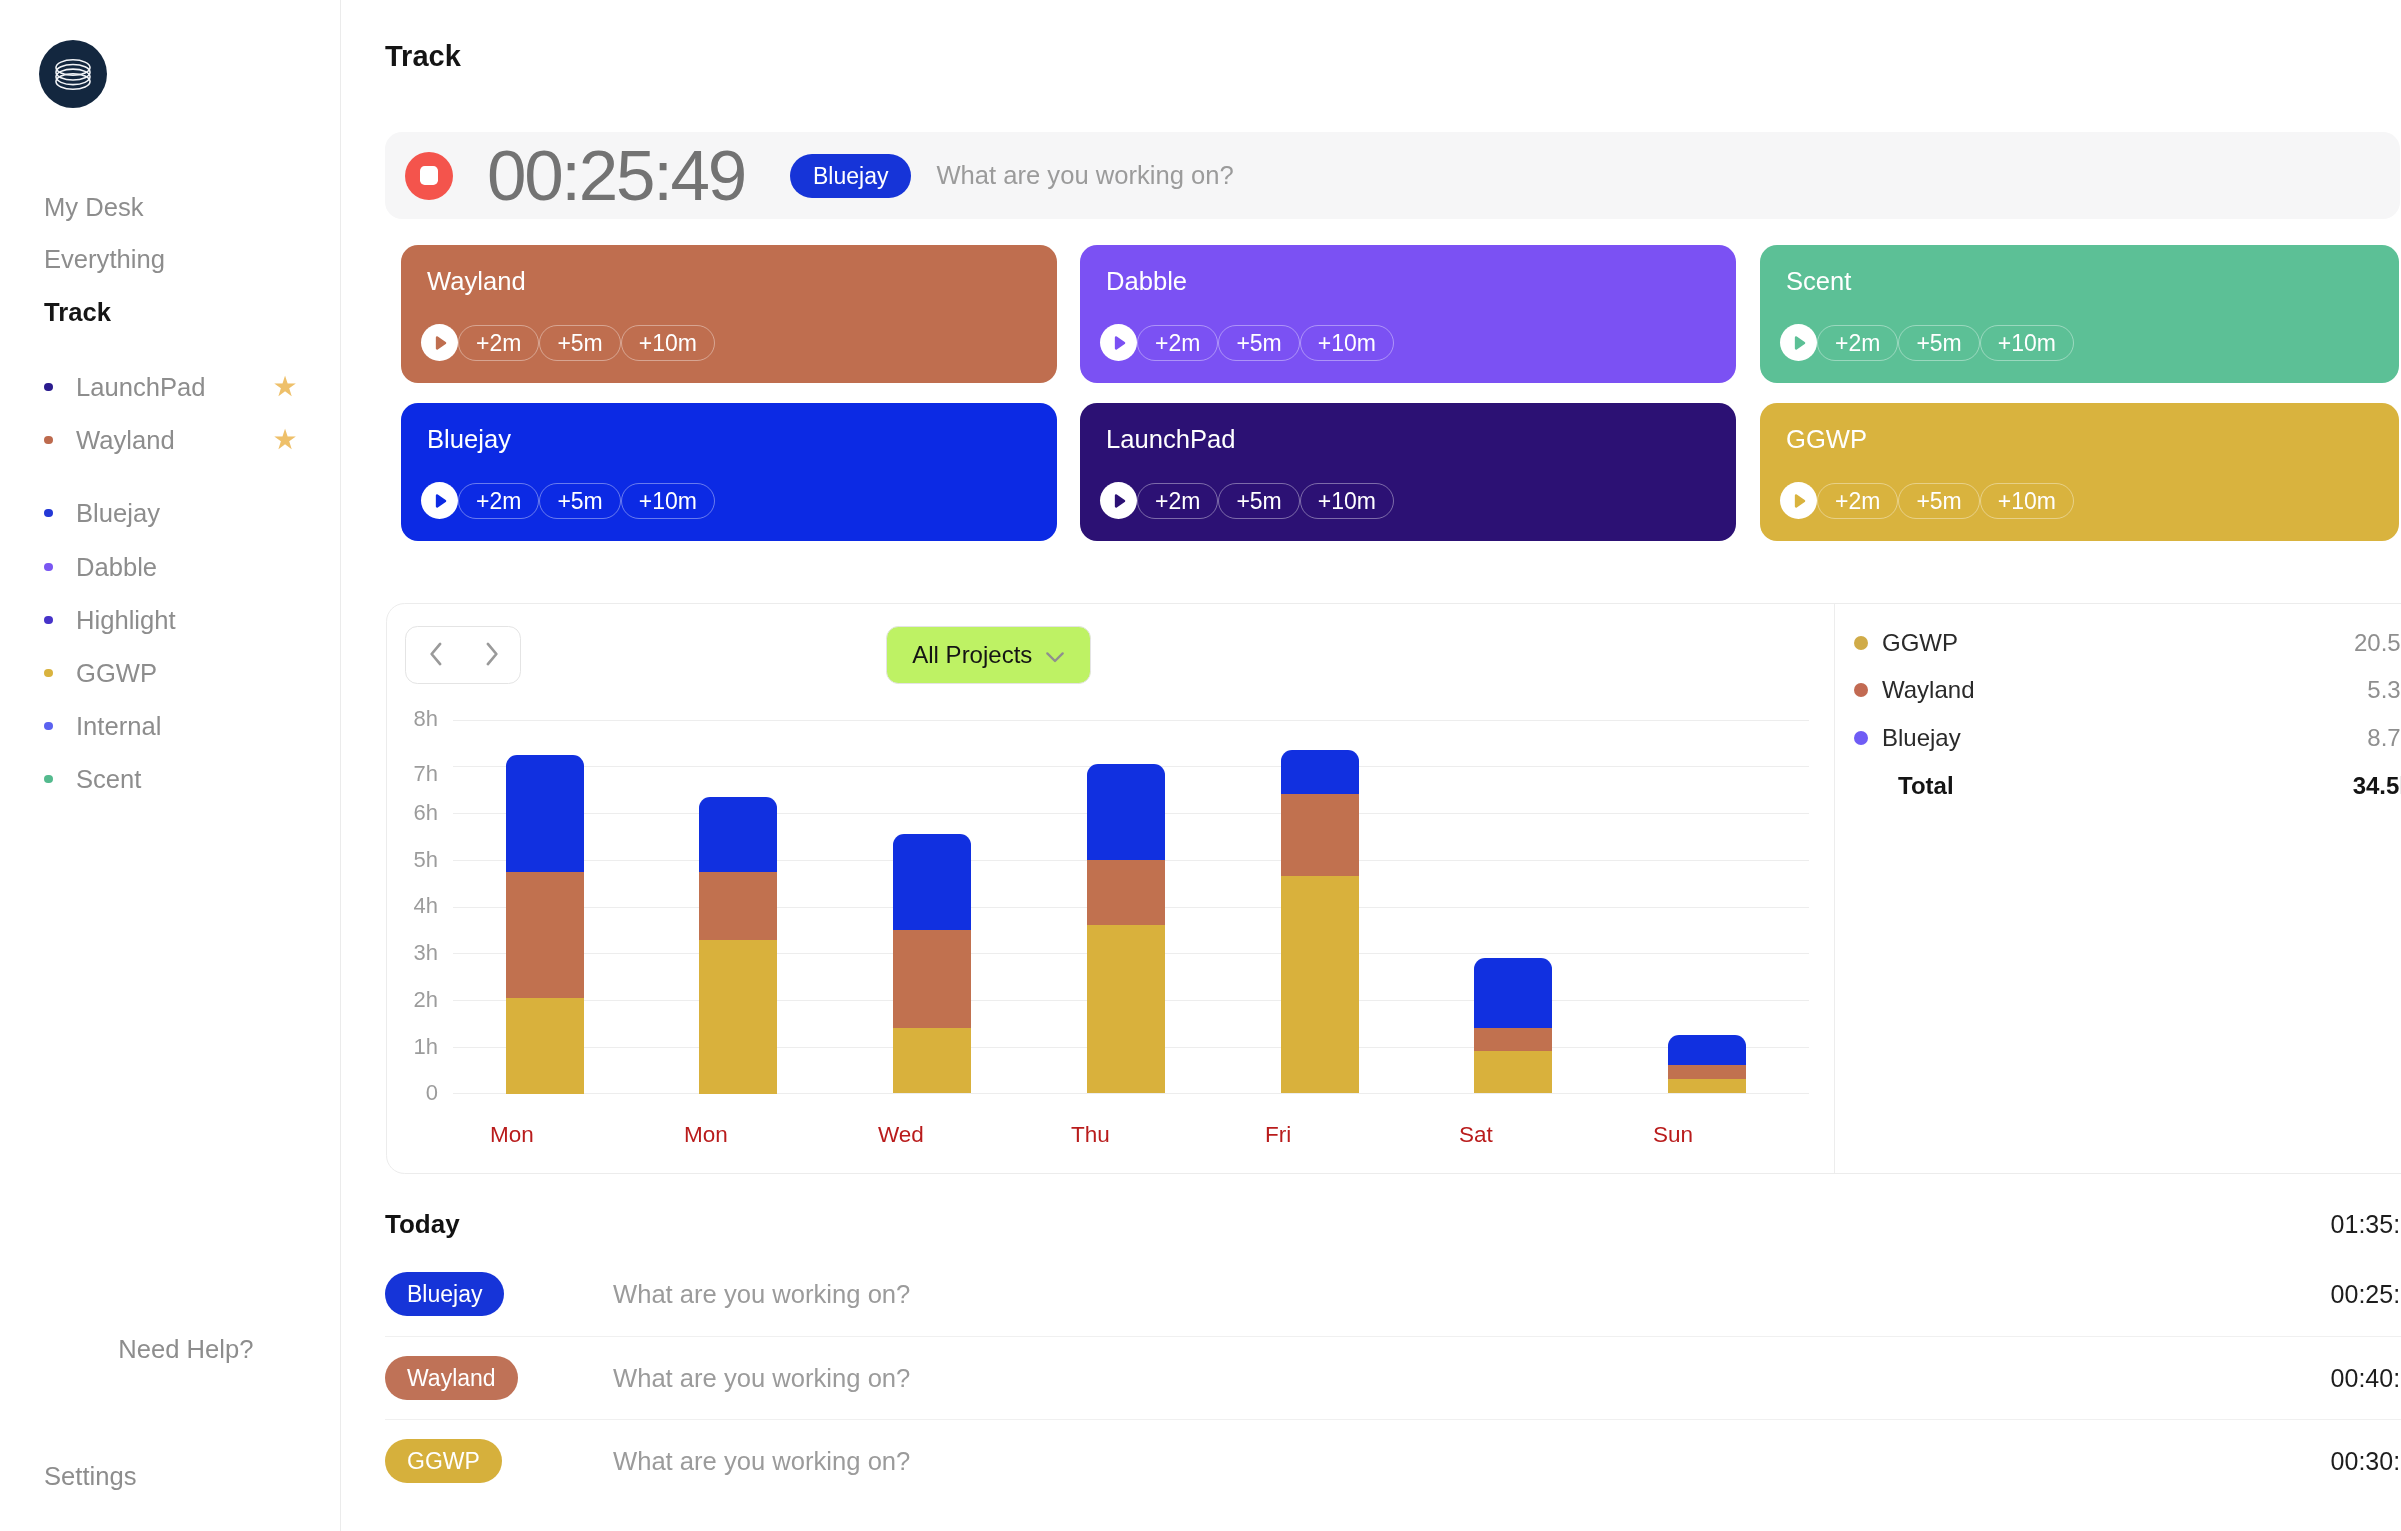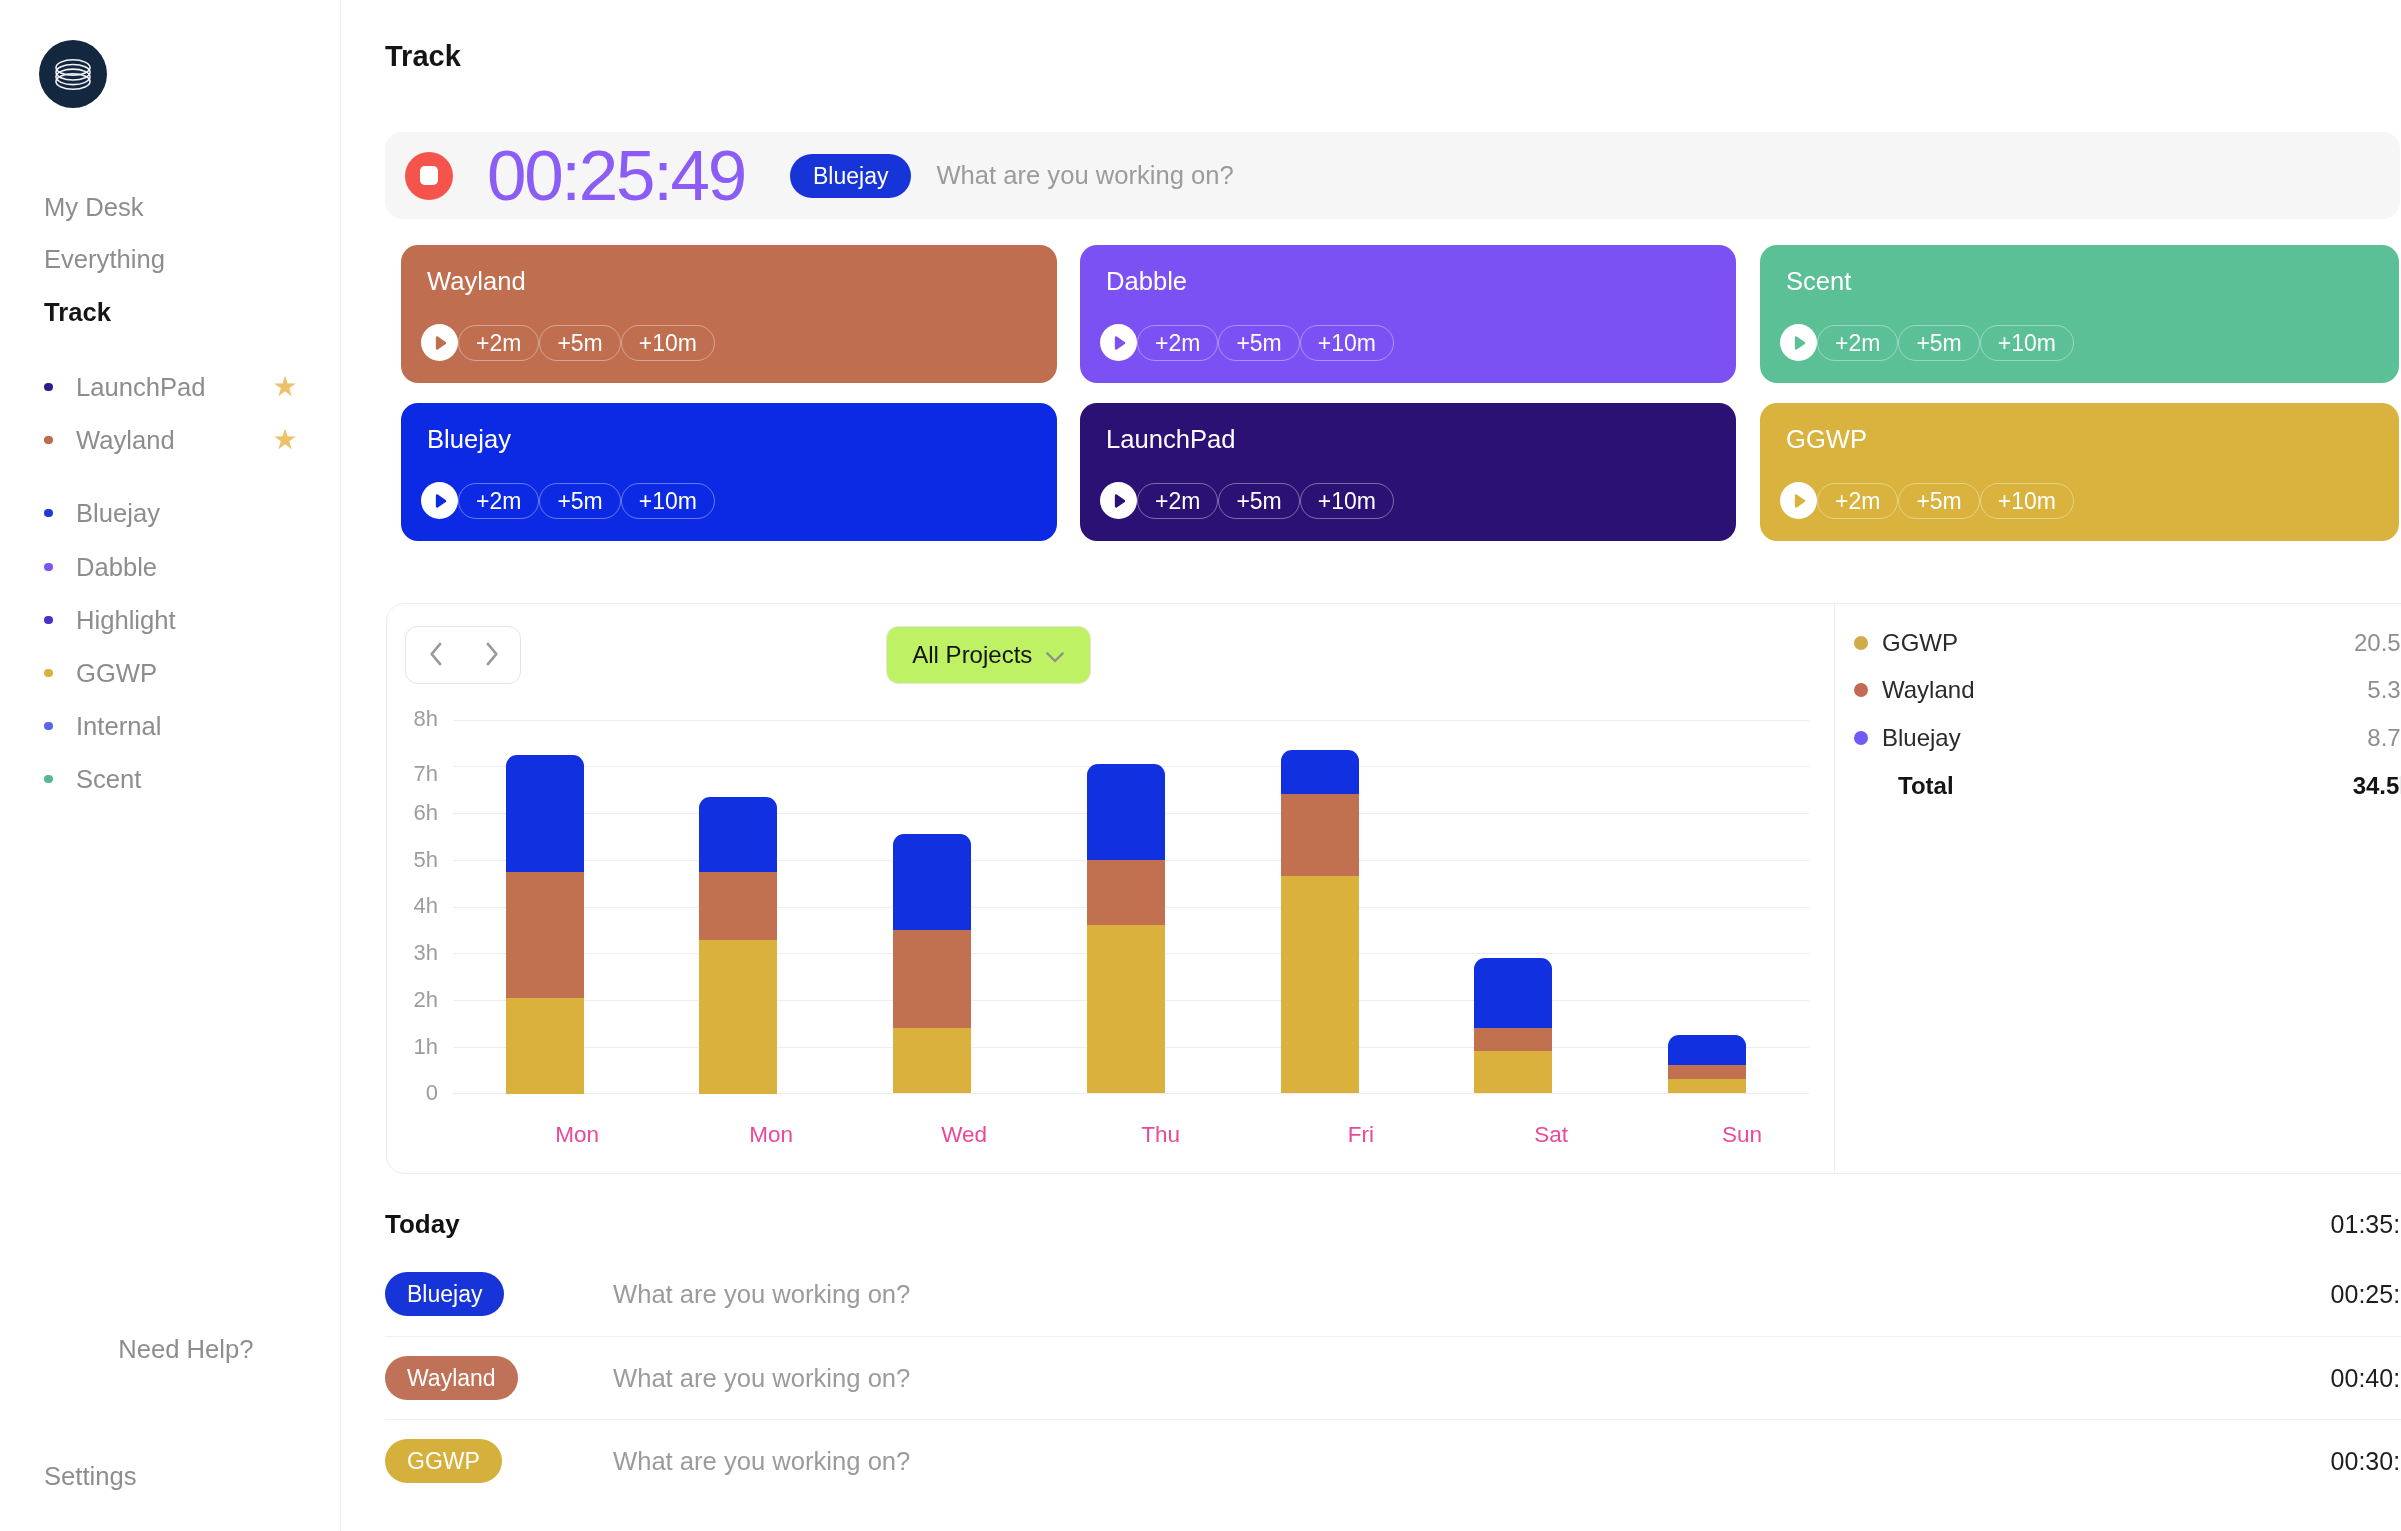--- a/index.html
+++ b/index.html
@@ -17,41 +17,41 @@
   .proj-item{position:absolute;left:0;right:0;height:54px;cursor:pointer}
   .proj-dot{position:absolute;left:44px;top:22.5px;width:8.5px;height:8.5px;border-radius:50%}
   .proj-label{position:absolute;left:76px;top:0;height:54px;line-height:54px;font-size:25.6px;color:#8d8d8d;white-space:nowrap}
   .proj-star{position:absolute;left:268px;top:0;height:54px;line-height:54px;width:34px;text-align:center;font-size:28px;color:#eec06a}
 
   
   .page-title{position:absolute;left:385px;top:40px;font-size:29px;font-weight:600;color:#141414}
   .timer-card{position:absolute;left:385px;top:132px;width:2015px;height:87px;border-radius:17px;background:#f6f6f7;display:flex;align-items:center}
   .stop-btn{margin-left:20px;width:48px;height:48px;border-radius:50%;background:#f4544c;display:flex;align-items:center;justify-content:center;cursor:pointer;flex:none}
   .stop-sq{width:18.6px;height:18.6px;border-radius:4.7px;background:#fff}
-  .timer-time{margin-left:34px;font-size:71px;letter-spacing:-2.3px;color:#8b5cf6;line-height:87px;white-space:nowrap}
+  .timer-time{margin-left:34px;font-size:71px;letter-spacing:-2.3px;color:#737373;line-height:87px;white-space:nowrap}
   .timer-pill{margin-left:45px;height:44px;line-height:44px;border-radius:22.5px;padding:0 23px;font-size:23px;font-weight:500;color:#fff;cursor:pointer;flex:none}
   .timer-input{margin-left:23px;border:none;background:transparent;outline:none;font-size:25.6px;color:#9b9b9b;width:1163px;font-family:inherit}
   .timer-input::placeholder{color:#9b9b9b;opacity:1}
 
   
   .qcard{position:absolute;border-radius:17px;cursor:pointer}
   .qname{position:absolute;left:26px;top:22px;font-size:25.6px;font-weight:500;color:#fff}
   .qrow{position:absolute;left:20px;top:79px;height:37px;display:flex;align-items:center;}
   .playbtn{width:37px;height:37px;border-radius:50%;background:#fff;display:flex;align-items:center;justify-content:center;cursor:pointer;flex:none}
   .chip{height:34px;line-height:34px;border:1.6px solid rgba(255,255,255,.38);border-radius:20px;color:#fff;font-size:23px;padding:0 17px;cursor:pointer;white-space:nowrap}
 
   
   .panel{position:absolute;left:386px;top:603px;width:2172px;height:569px;border:0.8px solid #ececec;border-radius:18.6px;background:#fff}
   .wknav{position:absolute;left:18px;top:22px;height:56px;display:flex;border:0.8px solid #e4e4e4;border-radius:12.4px;background:#fff;overflow:hidden}
   .wkcell{display:flex;align-items:center;justify-content:center;cursor:pointer}
   .wkdate{width:351px;font-size:24px;font-weight:500;color:#141414;border-left:0.8px solid #ececec;border-right:0.8px solid #ececec;cursor:default}
   .filter-btn{position:absolute;left:499px;top:22px;width:203px;height:56px;border:0.8px solid #e4e4e4;border-radius:12.4px;background:#bef264;display:flex;align-items:center;justify-content:center;gap:12.4px;font-size:24px;font-weight:500;color:#141414;cursor:pointer}
   .gl{position:absolute;height:0.8px;background:#ededed}
   .ytick{position:absolute;left:0;width:51px;text-align:right;font-size:22px;color:#9c9c9c;height:26px;line-height:26px}
-  .xtick{position:absolute;width:109px;text-align:right;font-size:22.5px;color:#ec4899;height:26px;line-height:26px}
+  .xtick{position:absolute;width:109px;text-align:left;font-size:22.5px;color:#b91c1c;height:26px;line-height:26px}
   .bar{position:absolute;width:78px;border-radius:11px 11px 0 0;overflow:hidden;display:flex;flex-direction:column}
   .legend-divider{position:absolute;left:1447px;top:0;bottom:0;width:0.8px;background:#ededed}
   .lgrow{position:absolute;height:48px}
   .lgdot{position:absolute;left:1467px;width:14px;height:14px;border-radius:50%;margin-top:17px}
   .lglabel{position:absolute;left:1495px;height:48px;line-height:48px;font-size:24px;color:#2a2a2a;font-weight:500;white-space:nowrap}
   .lgval{position:absolute;left:1717px;width:310px;text-align:right;height:48px;line-height:48px;font-size:24px;color:#8f8f8f;white-space:nowrap}
   .lg-total .lglabel{color:#141414;font-weight:600;left:1511px}
   .lg-total .lgval{color:#141414;font-weight:600}
 
   

